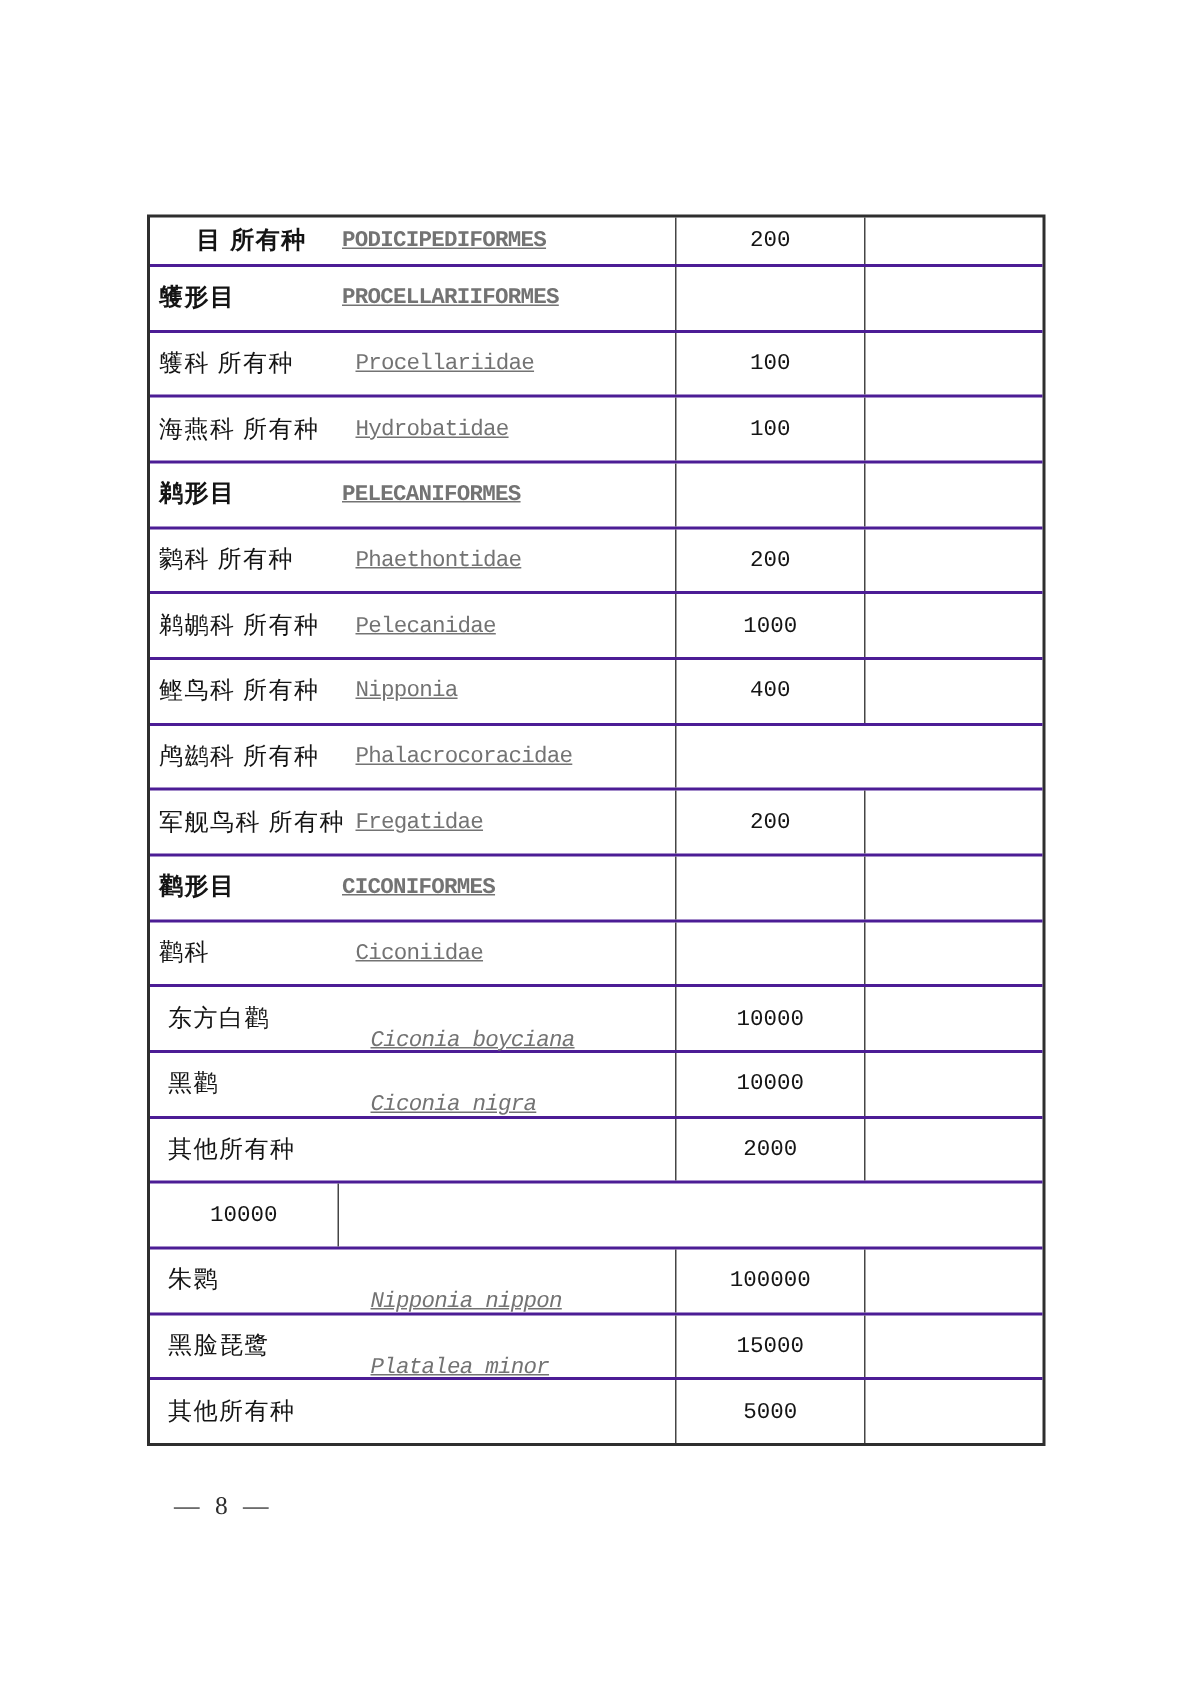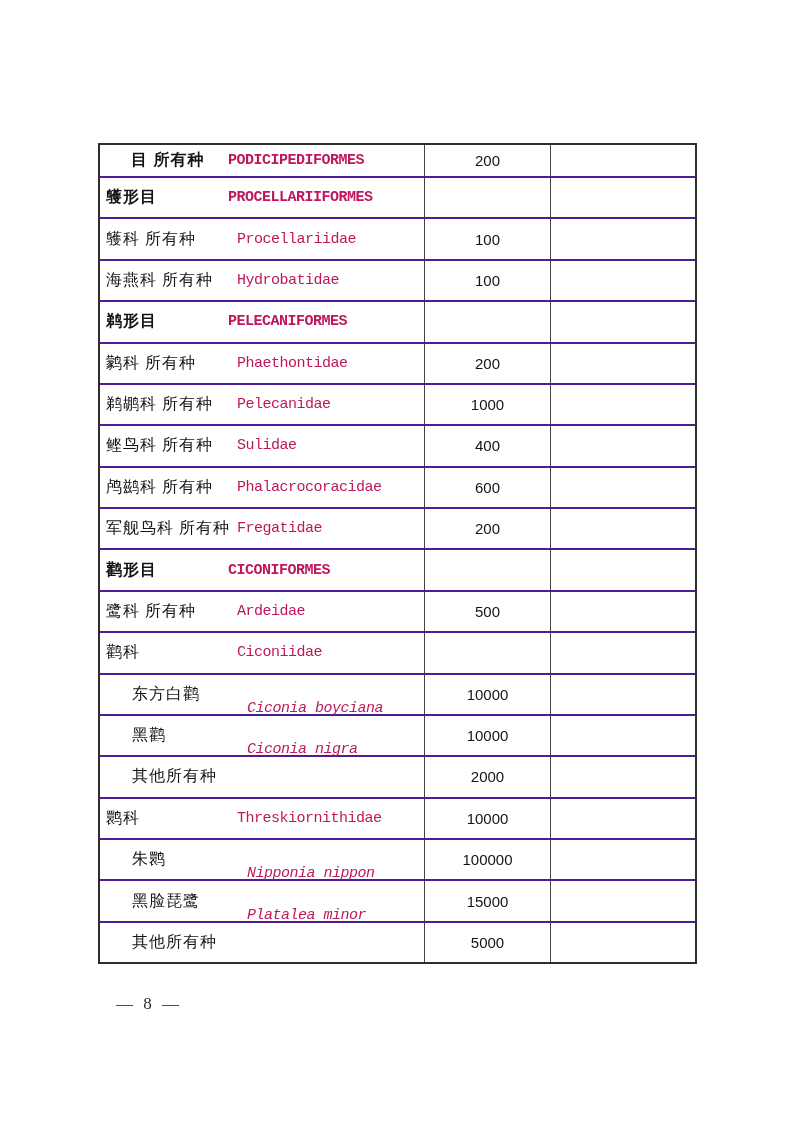--- a/index.html
+++ b/index.html
@@ -39,28 +39,28 @@
     flex: 0 0 31px;
     border-top: none;
   }
   .cell {
     box-sizing: border-box;
     position: relative;
     display: flex;
     align-items: center;
   }
   .c-name {
-    width: 325px;
+    width: 351px;
     border-right: 1px solid #454545;
   }
   .c-value {
     width: 126px;
     border-right: 1px solid #454545;
     justify-content: center;
-    font-family: Liberation Sans, sans-serif;
+    font-family: Liberation Mono, monospace;
     font-size: 15px;
     color: #141414;
     align-items: center;
   }
   .c-empty {
     flex: 1 1 0;
   }
   .cn {
     position: absolute;
     left: 6px;
@@ -69,21 +69,22 @@
     white-space: pre;
     color: #141414;
   }
   .latin {
     position: absolute;
     left: 128px;
     font-family: "Liberation Mono", monospace;
     font-size: 15px;
     letter-spacing: -0.5px;
     white-space: pre;
-    color: #be185d;
+    color: #737373;
+    text-decoration: underline;
   }
   
   .level-order .cn,
   .level-order_continued .cn {
     font-weight: bold;
     font-family: "Liberation Sans", sans-serif;
   }
   .level-order .latin,
   .level-order_continued .latin {
     font-weight: bold;
@@ -92,21 +93,21 @@
   .level-order_continued .cn {
     left: 31px;
   }
   
   .level-family .latin {
     left: 137px;
   }
   
   .level-species .cn,
   .level-other .cn {
-    left: 32px;
+    left: 12px;
   }
   .level-species .latin {
     left: 147px;
     font-style: italic;
     margin-top: 28px;
   }
   .page-num {
     position: absolute;
     left: 116px;
     top: 994px;
@@ -188,35 +189,32 @@
           <span class="latin">Pelecanidae</span>
         </div>
         <div class="cell c-value">
           <span>1000</span>
         </div>
         <div class="cell c-empty"></div>
       </div>
       <div class="row level-family">
         <div class="cell c-name">
           <span class="cn">鲣鸟科 所有种</span>
-          <span class="latin">Sulidae</span>
+          <span class="latin">Nipponia</span>
         </div>
         <div class="cell c-value">
           <span>400</span>
         </div>
         <div class="cell c-empty"></div>
       </div>
       <div class="row level-family">
         <div class="cell c-name">
           <span class="cn">鸬鹚科 所有种</span>
           <span class="latin">Phalacrocoracidae</span>
         </div>
-        <div class="cell c-value">
-          <span>600</span>
-        </div>
         <div class="cell c-empty"></div>
       </div>
       <div class="row level-family">
         <div class="cell c-name">
           <span class="cn">军舰鸟科 所有种</span>
           <span class="latin">Fregatidae</span>
         </div>
         <div class="cell c-value">
           <span>200</span>
         </div>
@@ -227,30 +225,20 @@
           <span class="cn">鹳形目</span>
           <span class="latin">CICONIFORMES</span>
         </div>
         <div class="cell c-value">
           <span></span>
         </div>
         <div class="cell c-empty"></div>
       </div>
       <div class="row level-family">
         <div class="cell c-name">
-          <span class="cn">鹭科 所有种</span>
-          <span class="latin">Ardeidae</span>
-        </div>
-        <div class="cell c-value">
-          <span>500</span>
-        </div>
-        <div class="cell c-empty"></div>
-      </div>
-      <div class="row level-family">
-        <div class="cell c-name">
           <span class="cn">鹳科</span>
           <span class="latin">Ciconiidae</span>
         </div>
         <div class="cell c-value">
           <span></span>
         </div>
         <div class="cell c-empty"></div>
       </div>
       <div class="row level-species">
         <div class="cell c-name">
@@ -276,24 +264,20 @@
         <div class="cell c-name">
           <span class="cn">其他所有种</span>
           <span class="latin"></span>
         </div>
         <div class="cell c-value">
           <span>2000</span>
         </div>
         <div class="cell c-empty"></div>
       </div>
       <div class="row level-family">
-        <div class="cell c-name">
-          <span class="cn">鹮科</span>
-          <span class="latin">Threskiornithidae</span>
-        </div>
         <div class="cell c-value">
           <span>10000</span>
         </div>
         <div class="cell c-empty"></div>
       </div>
       <div class="row level-species">
         <div class="cell c-name">
           <span class="cn">朱鹮</span>
           <span class="latin">Nipponia nippon</span>
         </div>

